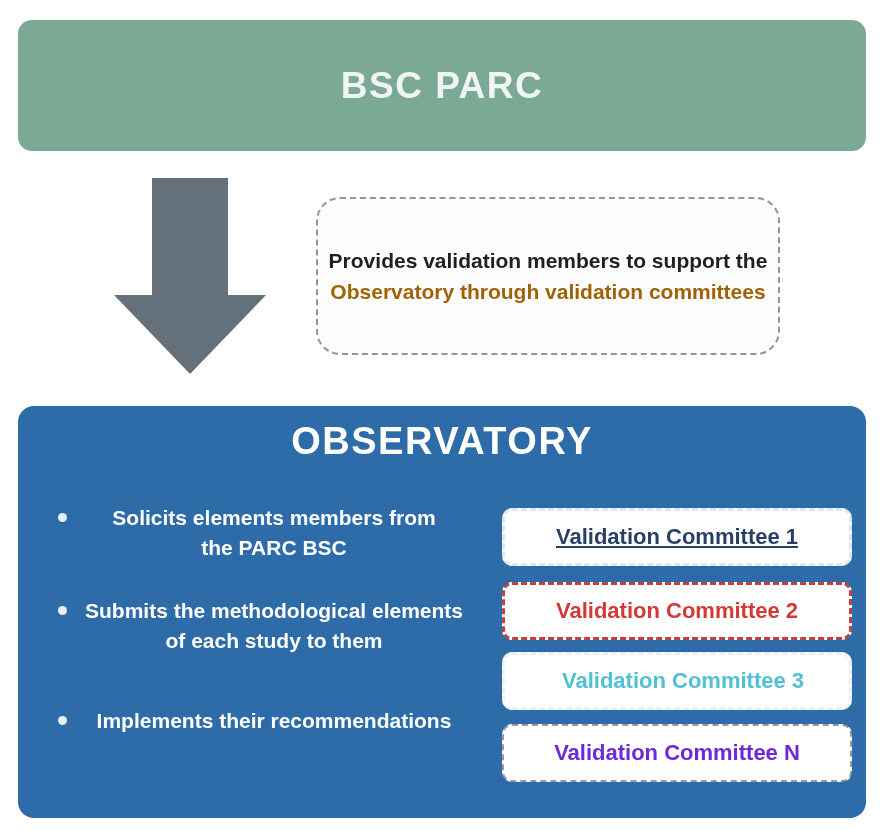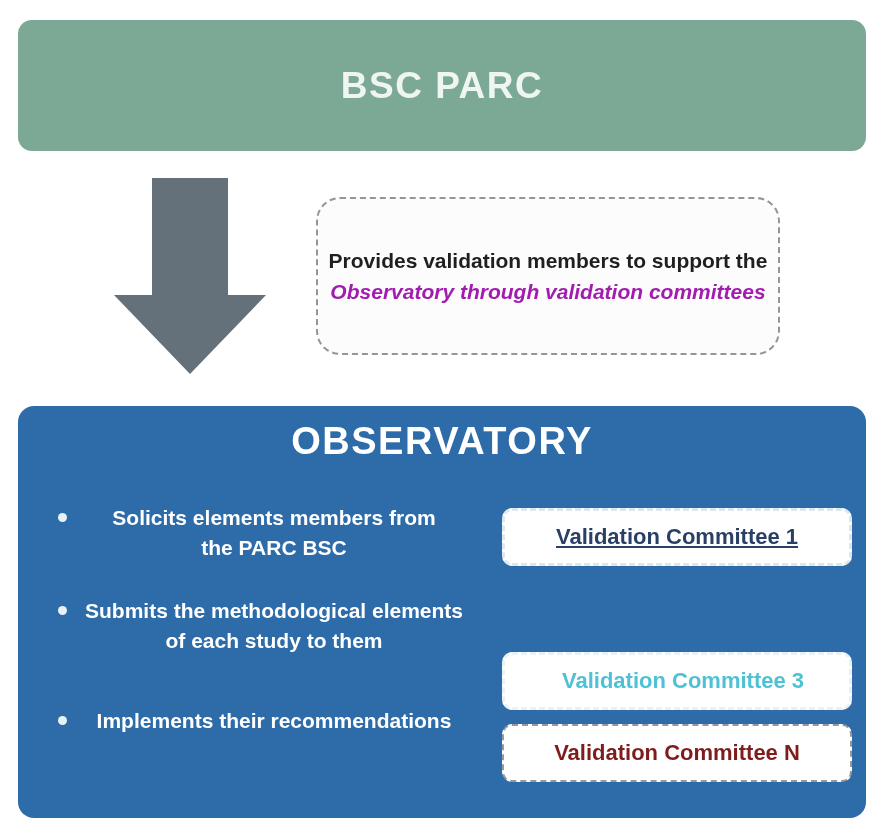--- a/index.html
+++ b/index.html
@@ -66,21 +66,21 @@
   <div class="parc-box" style="background: rgb(124, 169, 149);">
     <div class="parc-title" style="color: rgb(239, 246, 241);">BSC PARC</div>
   </div>
 
   <svg class="arrow" width="152" height="196" viewBox="0 0 152 196">
     <polygon points="38,0 114,0 114,117 152,117 76,196 0,117 38,117" fill="#64707a"></polygon>
   </svg>
 
   <div class="note-box" style="border-color: rgb(143, 150, 156); background: rgb(252, 252, 253);">
     <div class="note-line" style="color: rgb(29, 31, 33);">Provides validation members to support the</div>
-    <div class="note-line" style="color: #a21caf; font-style: italic;">Observatory through validation committees</div>
+    <div class="note-line" style="color: #a16207;">Observatory through validation committees</div>
   </div>
 
   <div class="obs-box" style="background: rgb(45, 108, 168);">
     <div class="obs-title">OBSERVATORY</div>
 
     <div class="bullet bullet-1">
       <span class="dot"></span>
       <div>Solicits elements members from</div>
       <div>the PARC BSC</div>
     </div>
@@ -93,23 +93,26 @@
 
     <div class="bullet bullet-3">
       <span class="dot"></span>
       <div>Implements their recommendations</div>
     </div>
 
     <div class="committee c1" style="color: rgb(42, 63, 102); border-color: rgb(221, 231, 240); text-decoration: underline;">
       <span>Validation Committee 1</span>
     </div>
 
+    <div class="committee c2" style="color: rgb(211, 58, 54); border-color: rgb(196, 64, 62);">
+      <span>Validation Committee 2</span>
+    </div>
 
     <div class="committee c3" style="color: rgb(79, 193, 213); border-color: rgb(233, 241, 246); padding-left: 12px;">
       <span>Validation Committee 3</span>
     </div>
 
-    <div class="committee c4" style="color: #7f1d1d; border-color: rgb(151, 153, 156);">
+    <div class="committee c4" style="color: #6d28d9; border-color: rgb(151, 153, 156);">
       <span>Validation Committee N</span>
     </div>
   </div>
 
 </div>
 
 </body></html>

